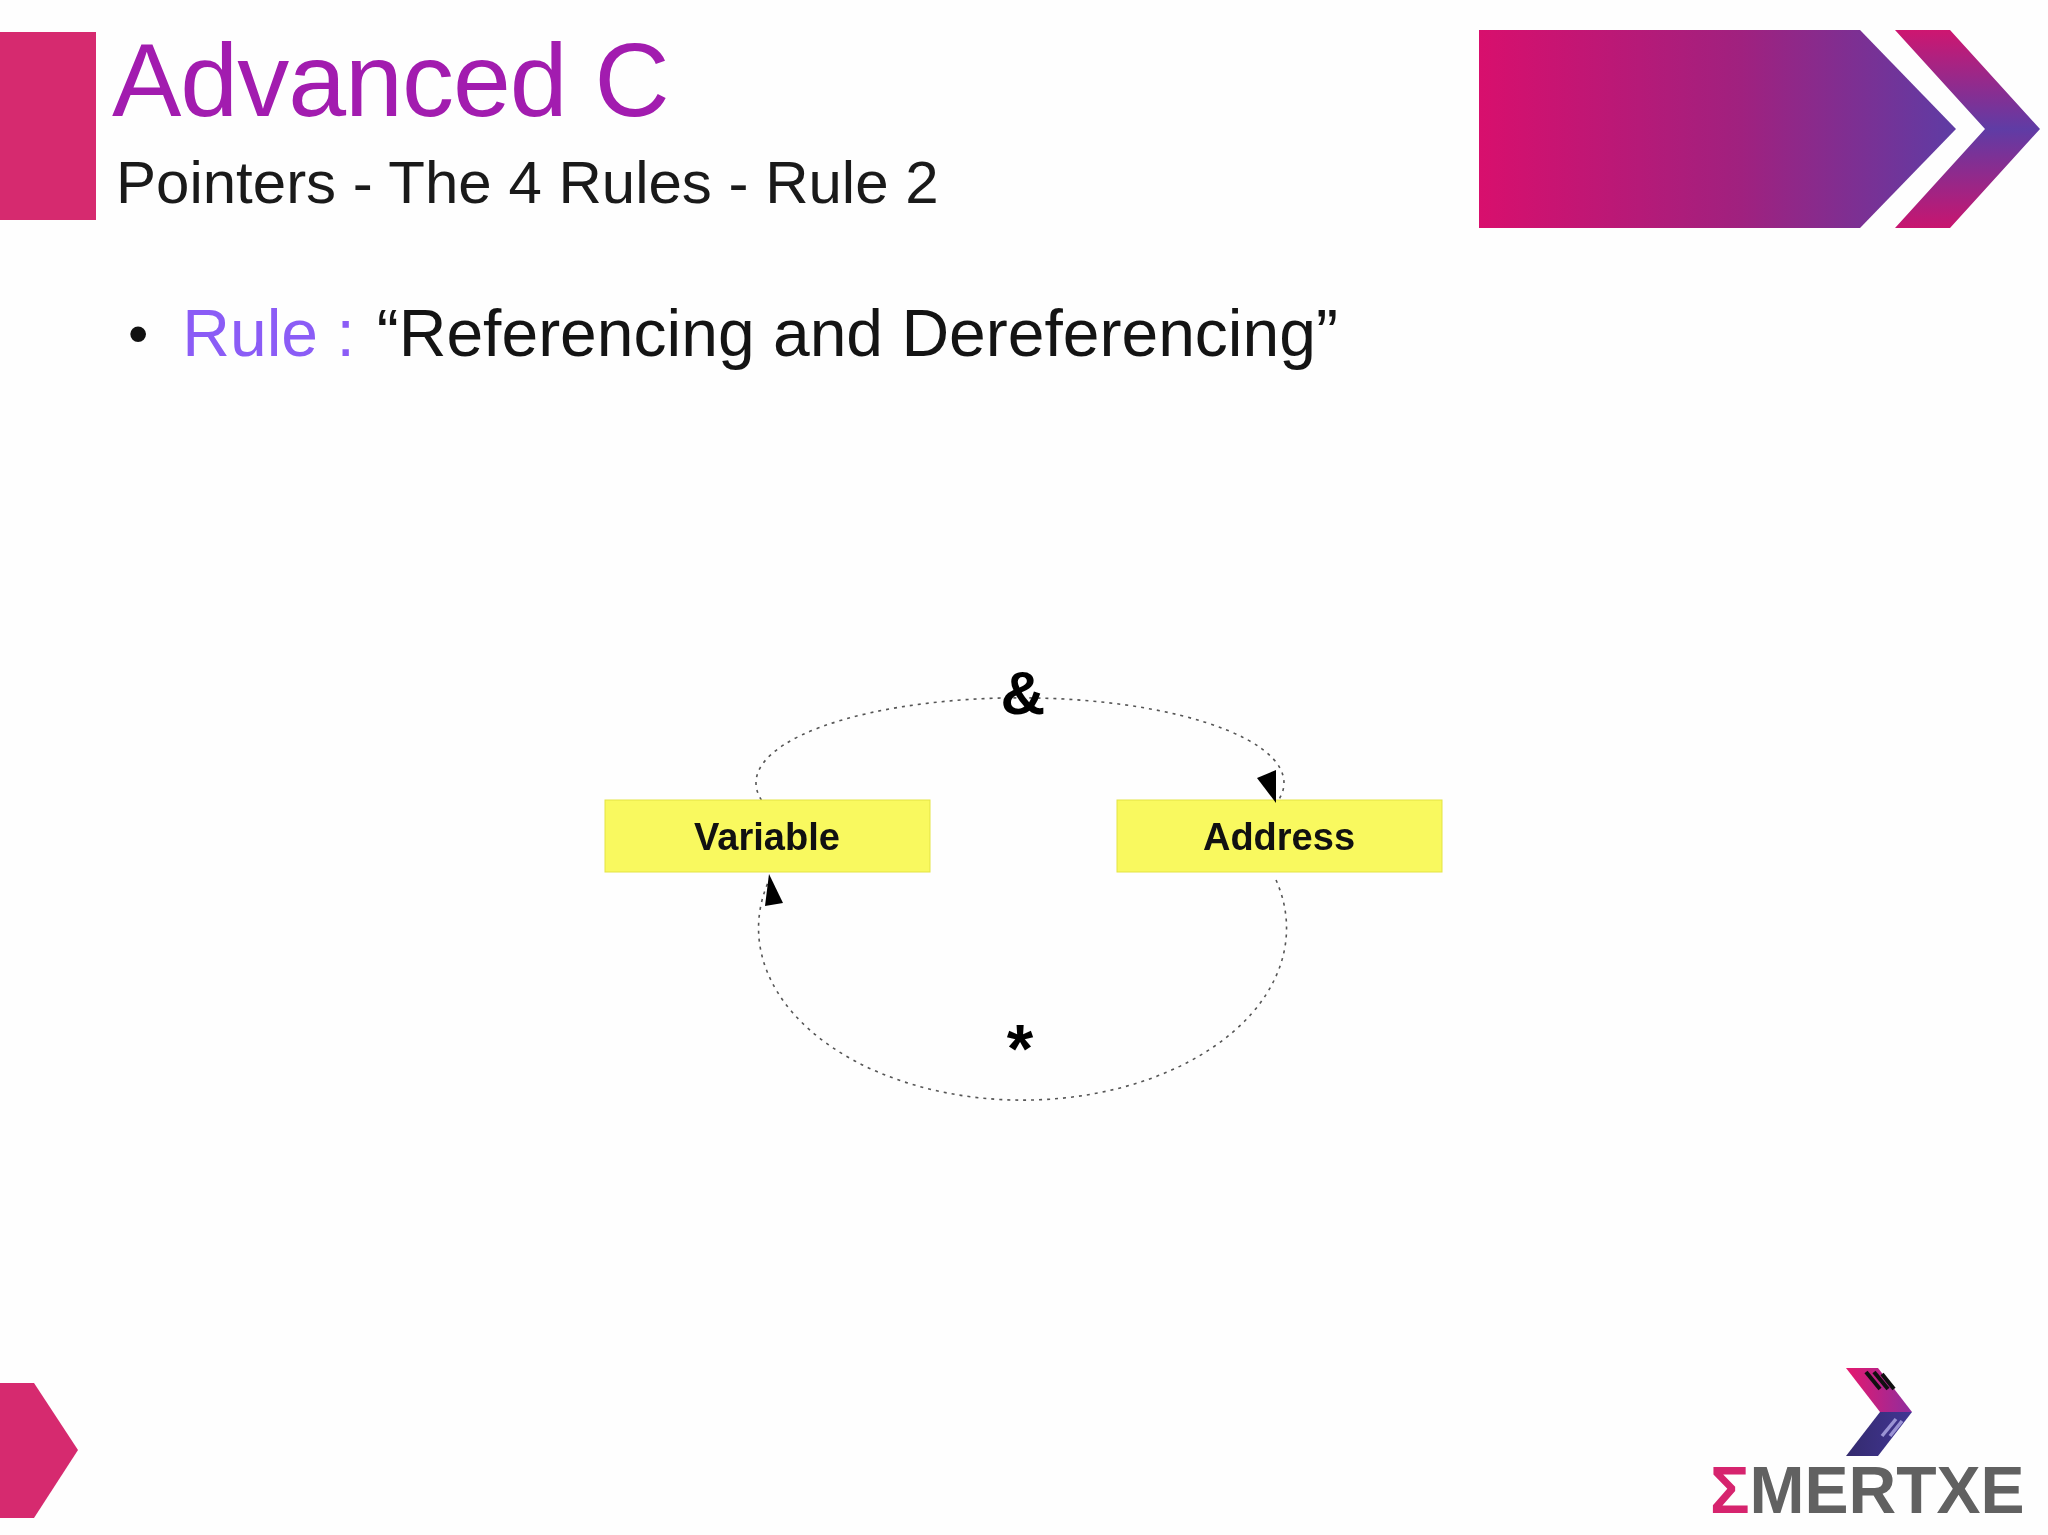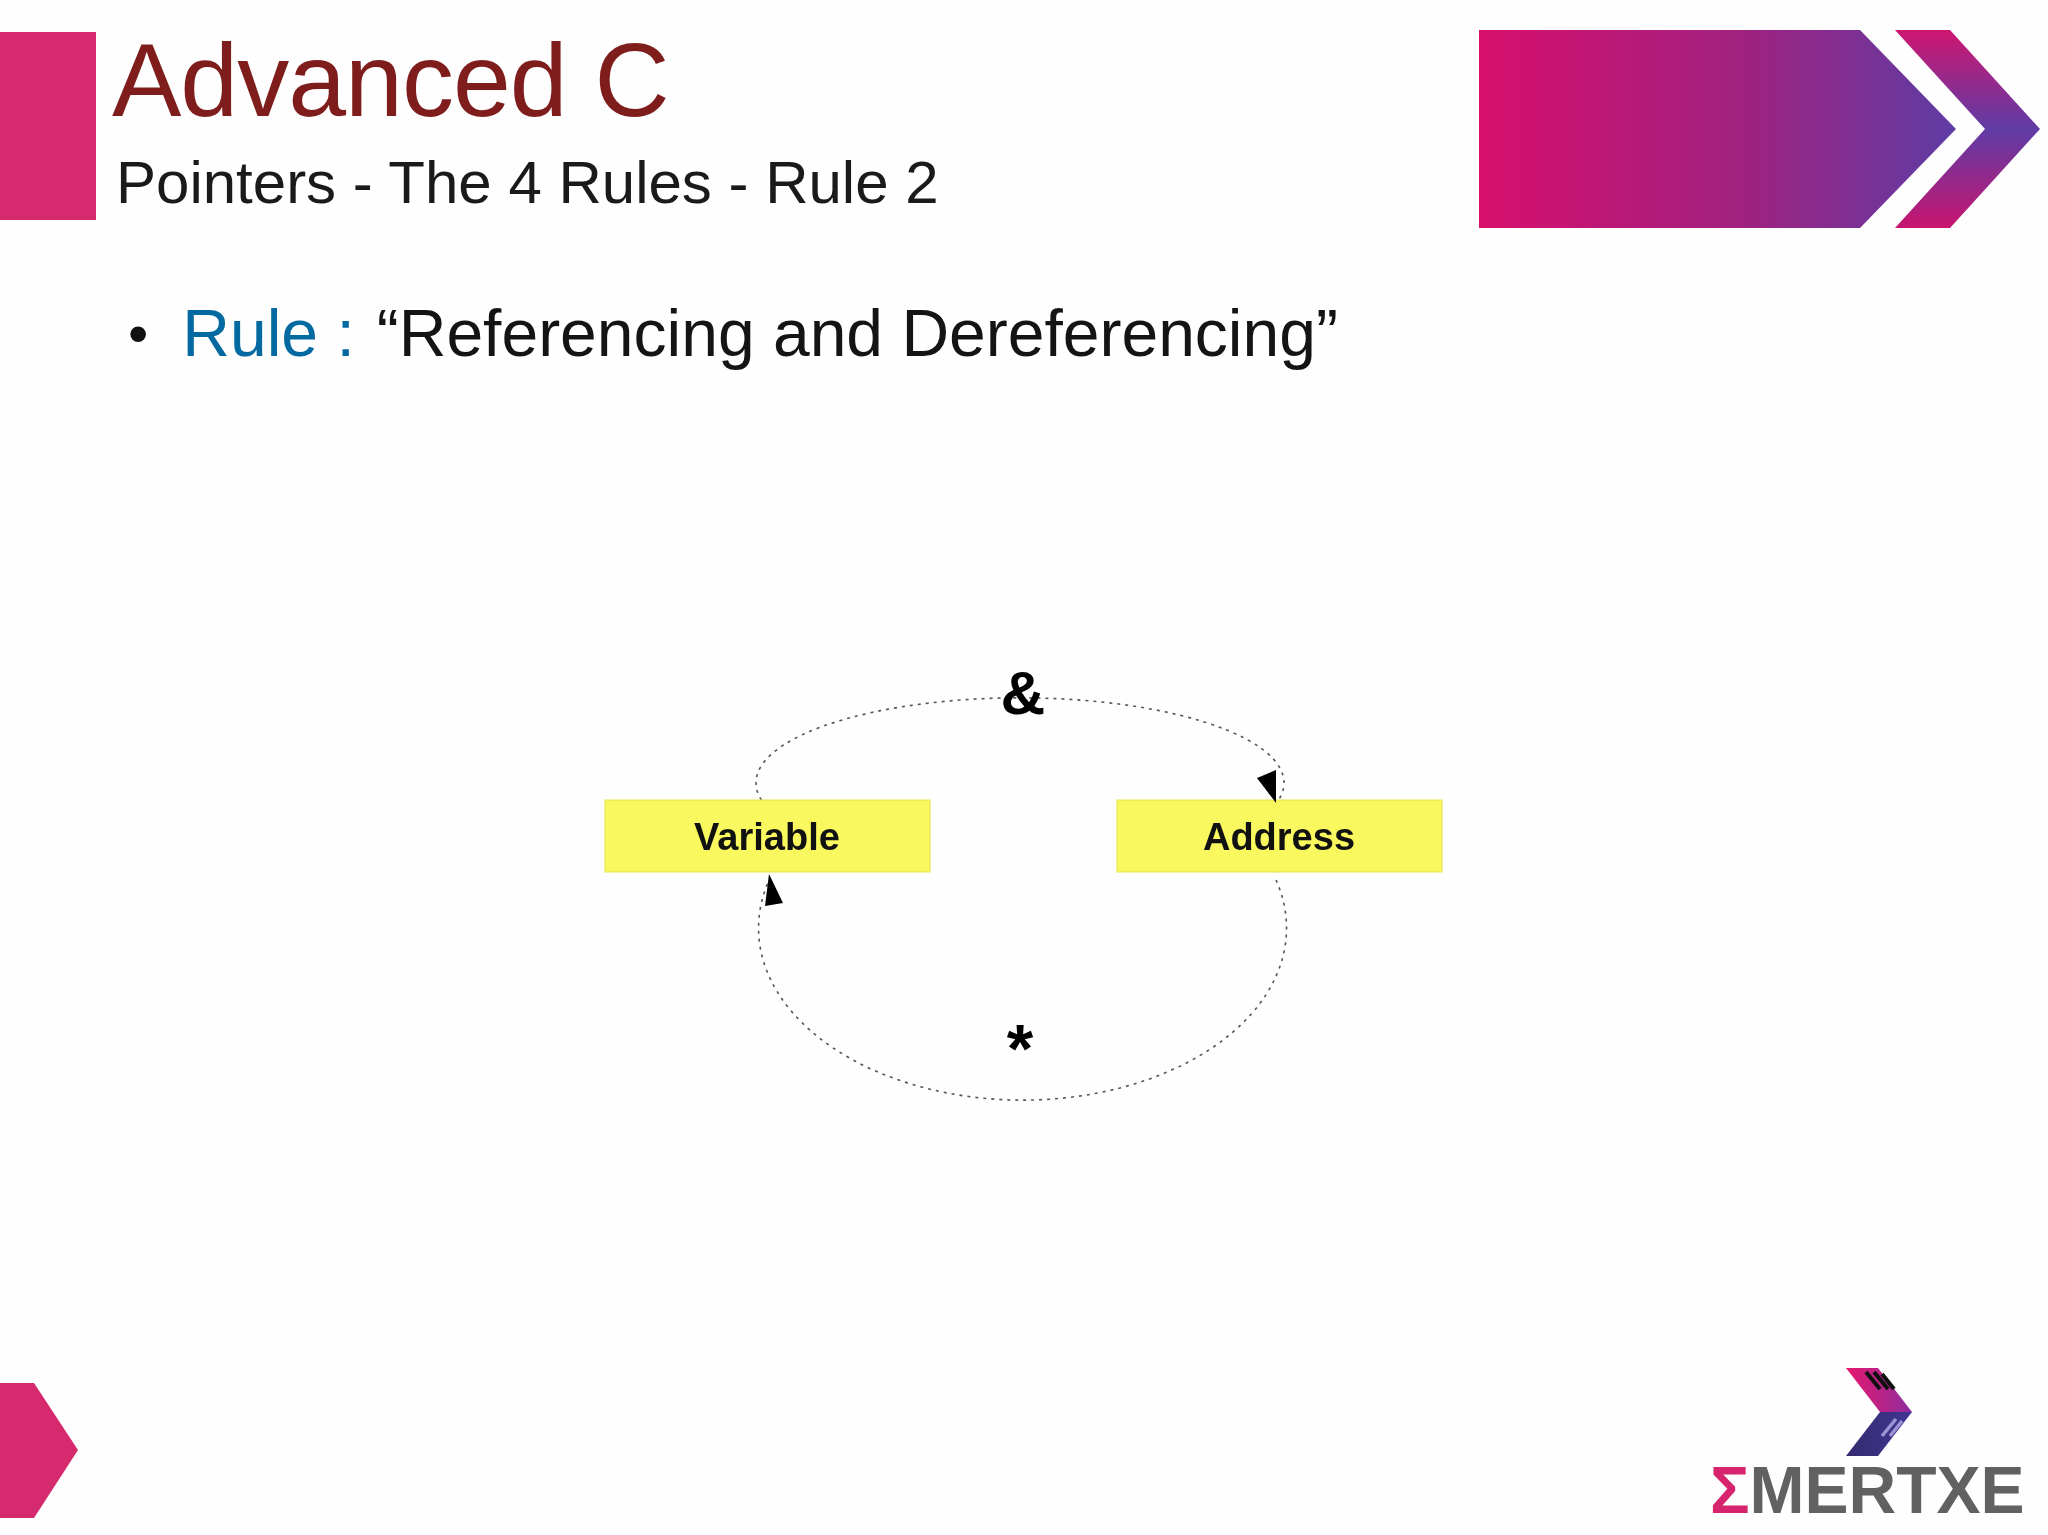--- a/index.html
+++ b/index.html
@@ -12,38 +12,38 @@
     color:#111;
   }
   
   .accent-rect{
     position:absolute;left:0;top:32px;width:96px;height:188px;
     background:#d62a6f;
   }
   .title{
     position:absolute;left:112px;top:26px;
     font-size:104px;line-height:1.05;font-weight:400;
-    letter-spacing:-1px;color:#7f1d1d;white-space:nowrap;text-align:right;
+    letter-spacing:-1px;color:#a21caf;white-space:nowrap;text-align:right;
   }
   .subtitle{
     position:absolute;left:116px;top:150px;
     font-size:60px;line-height:1.1;font-weight:400;
     color:#1a1a1a;white-space:nowrap;
   }
   .header-graphic{
     position:absolute;left:1479px;top:30px;width:569px;height:198px;
   }
   
   .bullet-row{
     position:absolute;left:128px;top:294px;
     display:flex;align-items:flex-start;
     font-size:66px;line-height:1.2;white-space:nowrap;
   }
   .bullet-marker{color:#111;margin-right:34px;font-size:58px;line-height:1.35;}
-  .bullet-label{color:#0369a1;margin-right:22px;}
+  .bullet-label{color:#8b5cf6;margin-right:22px;}
   .bullet-text{color:#141414;}
   
   .diagram{
     position:absolute;left:560px;top:620px;width:960px;height:500px;
   }
   .diagram text.box-label{
     font-family:"Liberation Sans", sans-serif;
     font-size:38px;font-weight:bold;fill:#111;
     text-anchor:middle;
   }

